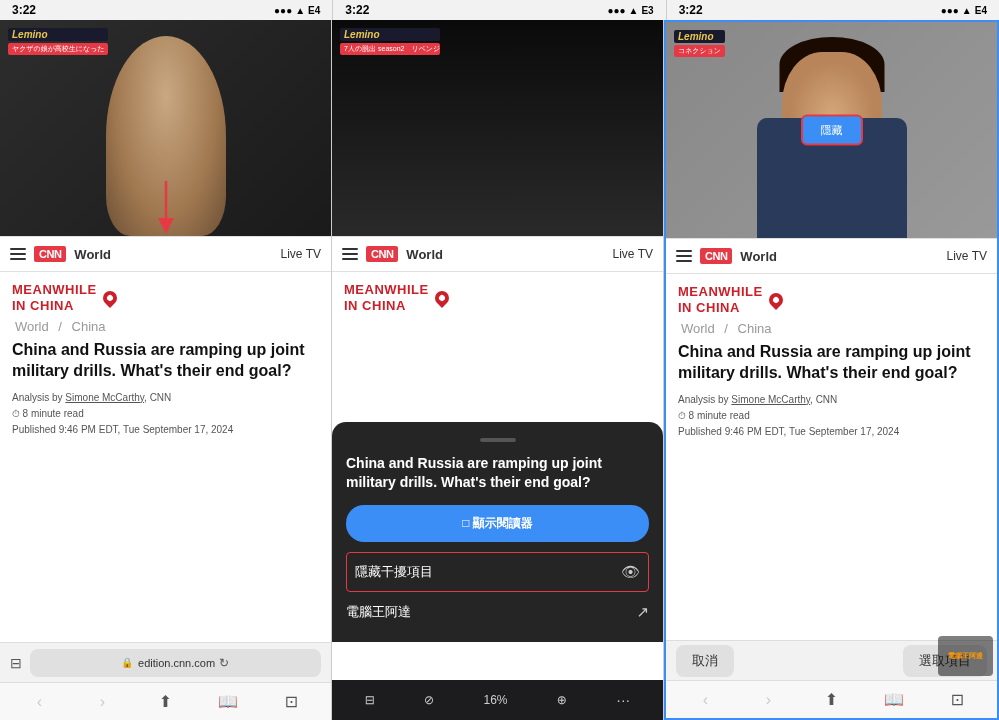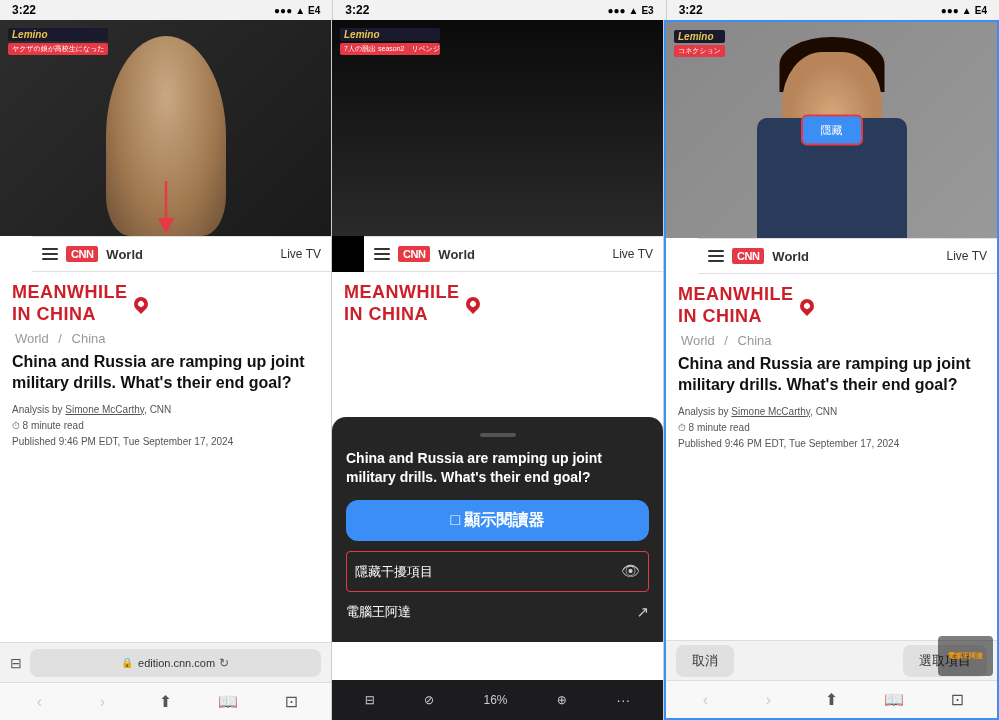--- a/index.html
+++ b/index.html
@@ -217,21 +217,20 @@
     .cnn-nav {
       height: 36px;
       background: #fff;
       border-top: 1px solid #e0e0e0;
       border-bottom: 1px solid #e0e0e0;
       display: flex;
       align-items: center;
       padding: 0 10px;
       gap: 8px;
       flex-shrink: 0;
-      margin-left: 32px;
     }
     .hamburger-icon {
       width: 16px;
       height: 12px;
       display: flex;
       flex-direction: column;
       justify-content: space-between;
       cursor: pointer;
     }
     .hamburger-line {
@@ -267,21 +266,21 @@
       background: #fff;
       overflow: hidden;
     }
 
     .meanwhile-badge {
       display: flex;
       align-items: center;
       margin-bottom: 6px;
     }
     .meanwhile-text {
-      font-size: 18px;
+      font-size: 13px;
       font-weight: 800;
       color: #cc1f29;
       text-transform: uppercase;
       letter-spacing: 0.5px;
       line-height: 1.2;
     }
     .location-pin {
       width: 14px;
       height: 14px;
       background: #cc1f29;
@@ -397,24 +396,24 @@
       font-size: 14px;
       color: #fff;
       font-weight: 600;
       line-height: 1.4;
       margin-bottom: 12px;
     }
     .reader-btn {
       background: #3a8ef5;
       color: #fff;
       border: none;
-      border-radius: 12px;
+      border-radius: 18px;
       padding: 10px 0;
       width: 100%;
-      font-size: 16px;
+      font-size: 12px;
       font-weight: 600;
       display: flex;
       align-items: center;
       justify-content: center;
       gap: 6px;
       cursor: pointer;
       margin-bottom: 10px;
     }
     .overlay-menu-item {
       display: flex;
@@ -422,21 +421,20 @@
       justify-content: space-between;
       padding: 11px 0;
       border-bottom: 1px solid #3a3a3a;
       cursor: pointer;
     }
     .overlay-menu-item:last-child { border-bottom: none; }
     .overlay-menu-item.highlighted-item {
       border: 1.5px solid #e63946;
       padding: 10px 8px;
       border-radius: 4px;
-      font-family: Liberation Mono, monospace;
     }
     .overlay-item-text {
       font-size: 13px;
       color: #fff;
     }
     .overlay-item-icon {
       font-size: 15px;
       color: #ccc;
     }
 

